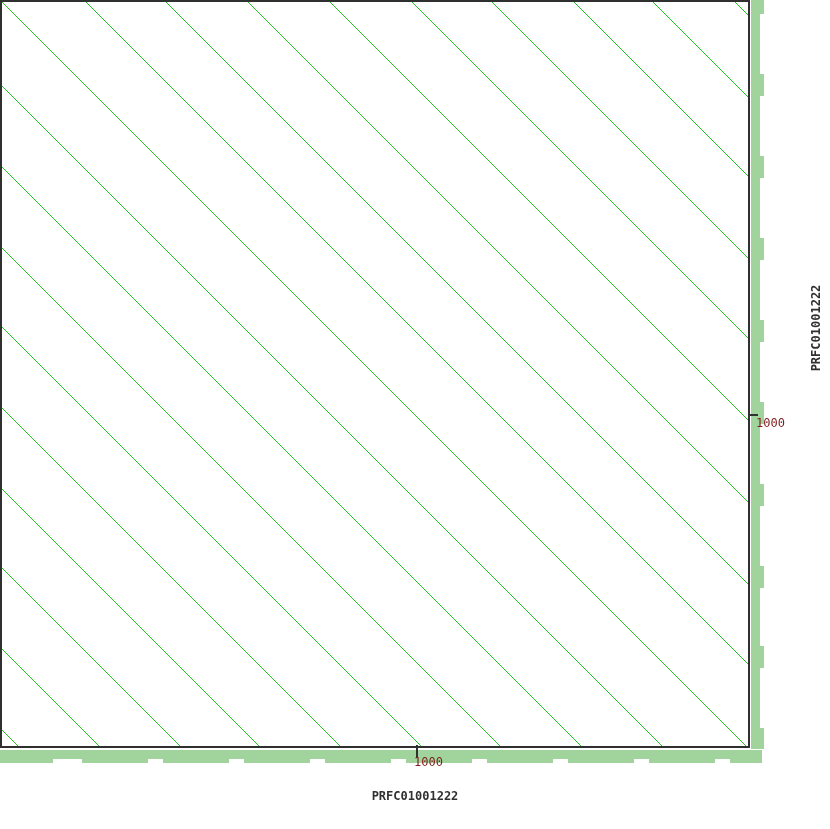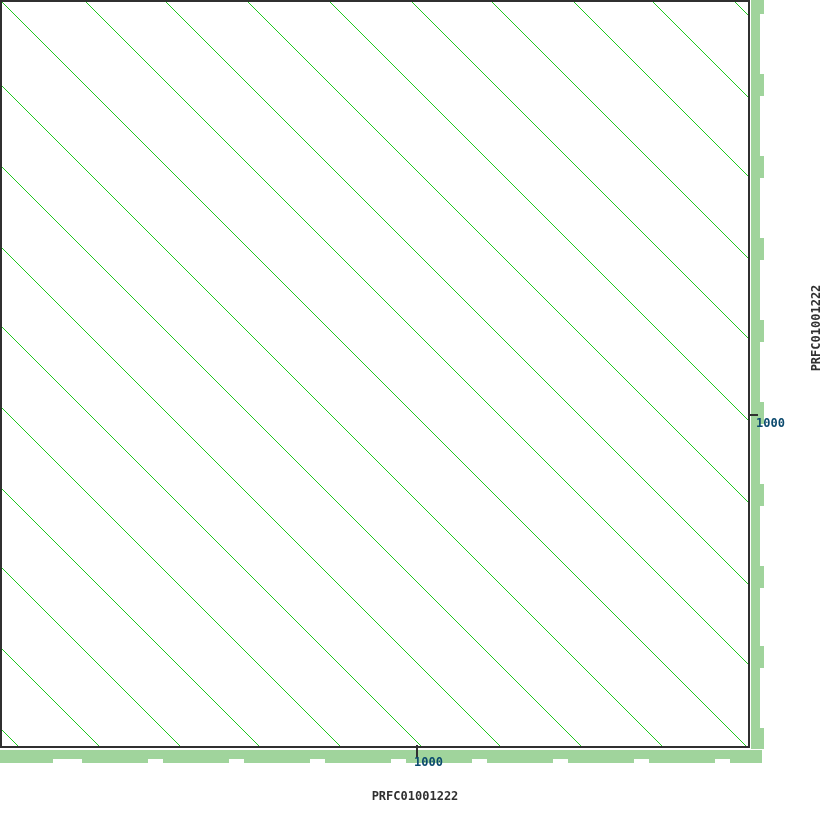--- a/index.html
+++ b/index.html
@@ -10,23 +10,22 @@
     background: #ffffff;
     overflow: hidden;
     font-family: "DejaVu Sans Mono", "Liberation Mono", monospace;
     color: #303030;
   }
   .plot-svg { position: absolute; left: 0; top: 0; }
   .tick-label {
     position: absolute;
     font-size: 12px;
     line-height: 13px;
-    color: #0c4a6e;
+    color: #7f1d1d;
     white-space: nowrap;
-    font-weight: bold;
   }
   .xtick-label { left: 414px; top: 756px; }
   .ytick-label { left: 756px; top: 417px; }
   .axis-title {
     position: absolute;
     font-size: 12px;
     font-weight: bold;
     color: #303030;
     white-space: nowrap;
   }

